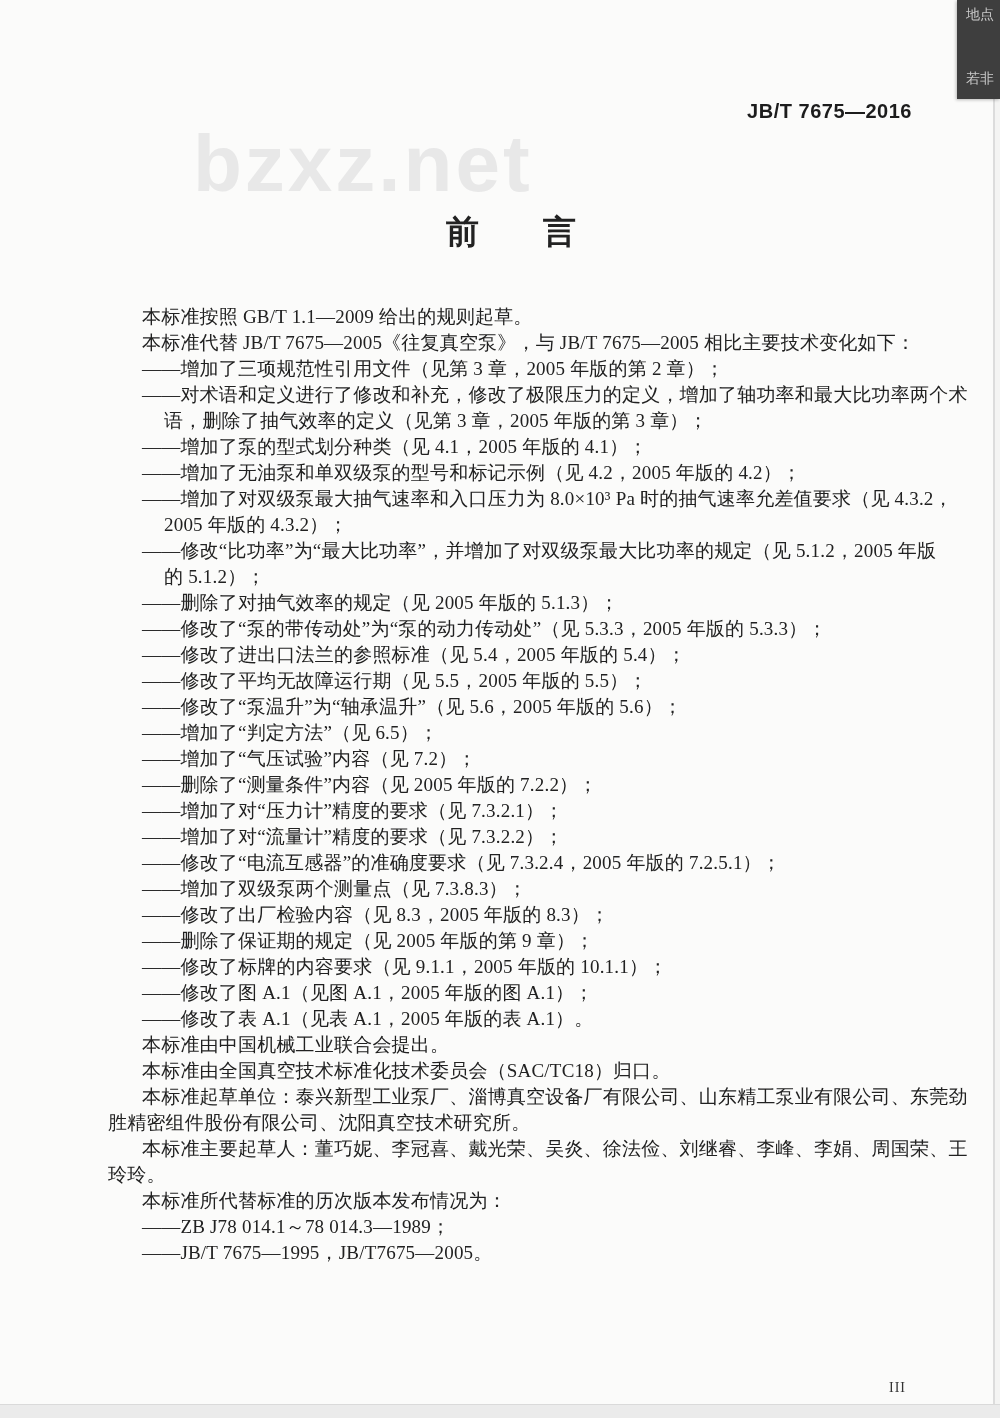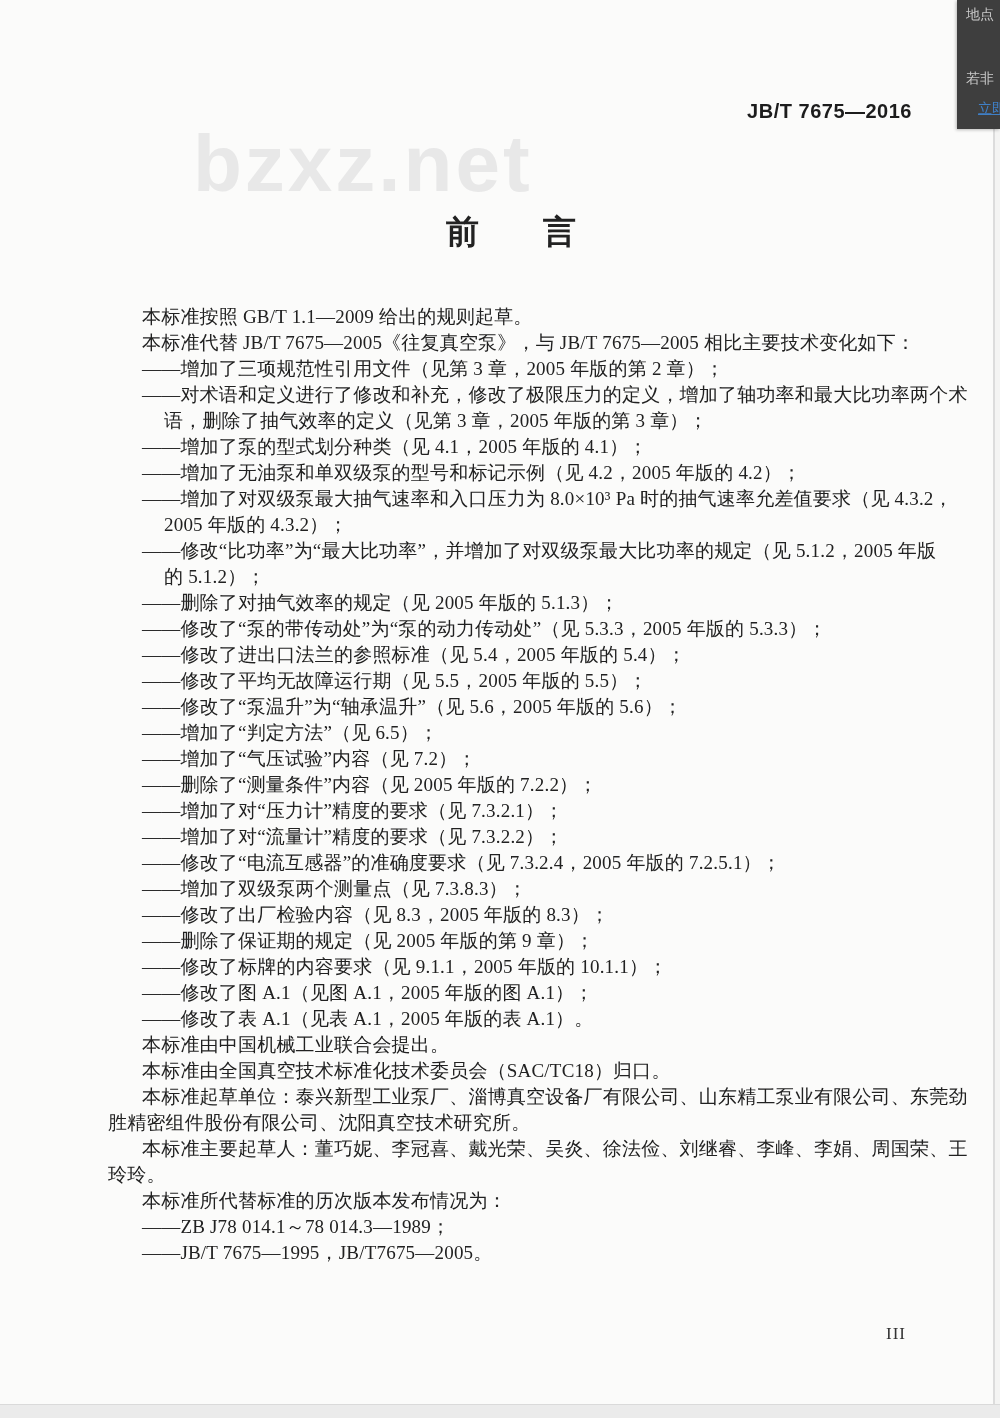--- a/index.html
+++ b/index.html
@@ -39,41 +39,41 @@
     position:absolute;left:108px;top:304px;width:812px;
     font-size:19px;line-height:26px;color:#212121;
     letter-spacing:0.2px;
   }
   .ln{white-space:nowrap;}
   .ln.i{padding-left:34px;}
   .ln.h{padding-left:56px;}
   .ln.f{padding-left:0;}
   
   .page-number{
-    position:absolute;top:1324px;right:94px;
-    font-size:17px;color:#333;letter-spacing:1px;
+    position:absolute;top:1380px;right:94px;
+    font-size:14px;color:#333;letter-spacing:1px;
     font-family:"Liberation Serif", serif;
   }
   
   .right-edge{
     position:absolute;top:0;bottom:13px;left:993px;width:2px;
     background:#dcdcdc;
   }
   .right-fill{
     position:absolute;top:0;bottom:13px;left:995px;right:0;
     background:#f4f4f3;
   }
   
   .bottom-strip{
     position:absolute;left:0;right:0;bottom:0;height:13px;
     background:#ebebeb;border-top:1px solid #dadada;
   }
   
   .overlay-panel{
-    position:absolute;top:0;right:0;width:43px;height:129px;
+    position:absolute;top:0;right:0;width:43px;height:99px;
     background:var(--panel-bg,#3e3e3e);
     overflow:hidden;z-index:5;
     font-family:Liberation Mono, monospace;
     box-shadow:-1px 1px 3px rgba(0,0,0,0.25);
   }
   .overlay-line{
     position:absolute;left:9px;white-space:nowrap;
     font-size:14px;color:#c9c9c9;
   }
   .overlay-line.l0{top:6px;}

